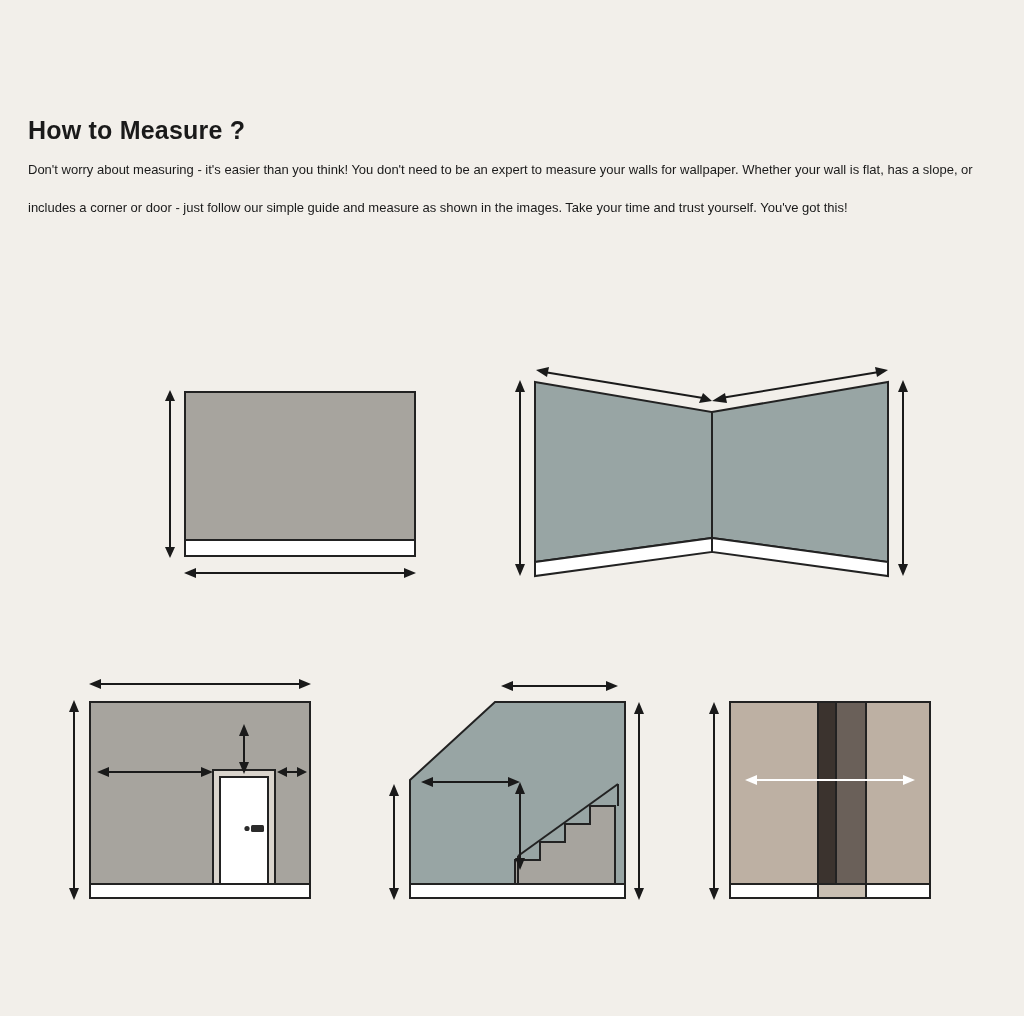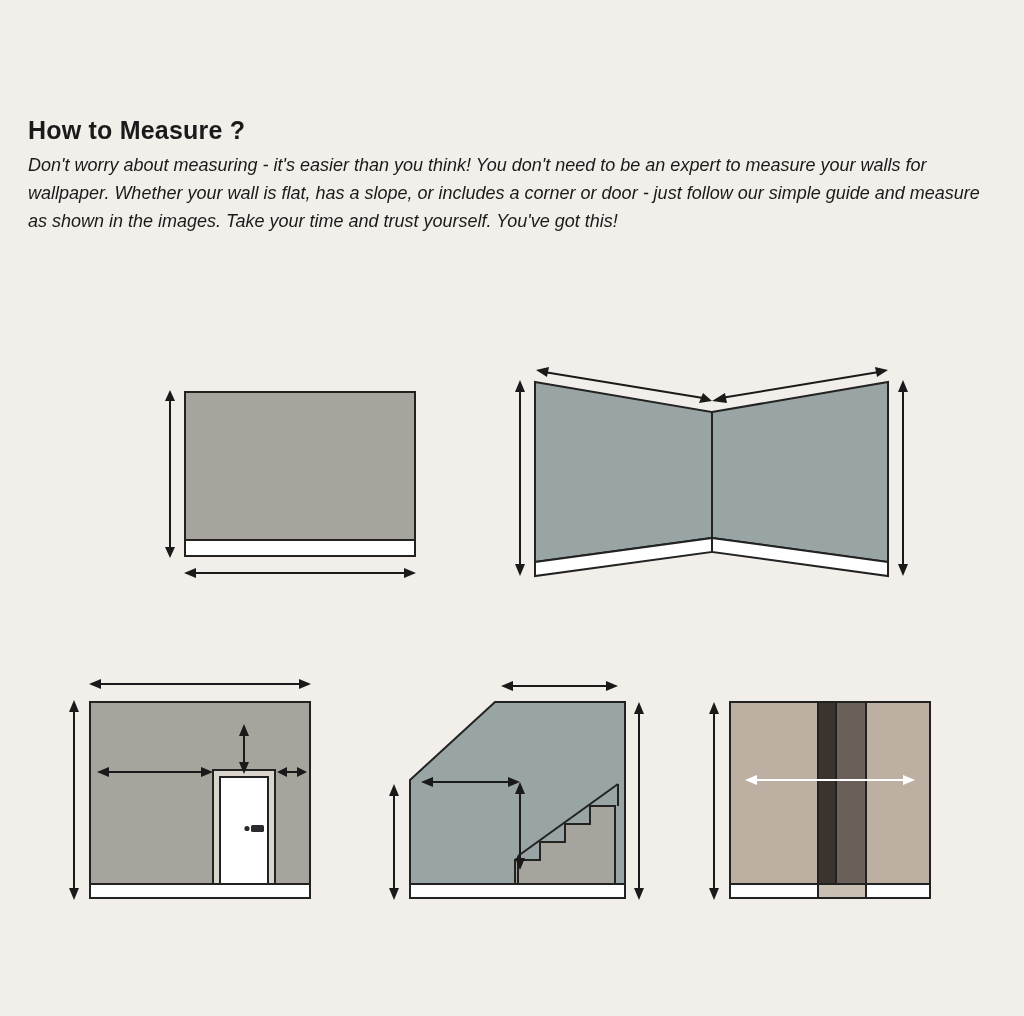--- a/index.html
+++ b/index.html
@@ -27,25 +27,24 @@
     width: 990px;
     margin-left: 12px;
   }
   .heading {
     font-size: 25px;
     font-weight: bold;
     margin: 0 0 6px 0;
     letter-spacing: 0.2px;
   }
   .body-copy {
-    font-size: 18px;
-    line-height: 28px;
+    font-size: 13px;
+    line-height: 38px;
     margin: 0;
     max-width: 975px;
-    font-style: italic;
   }
   .diagrams {
     position: absolute;
     left: 0;
     top: 340px;
     width: 1024px;
     height: 620px;
   }
   svg.fig {
     position: absolute;

